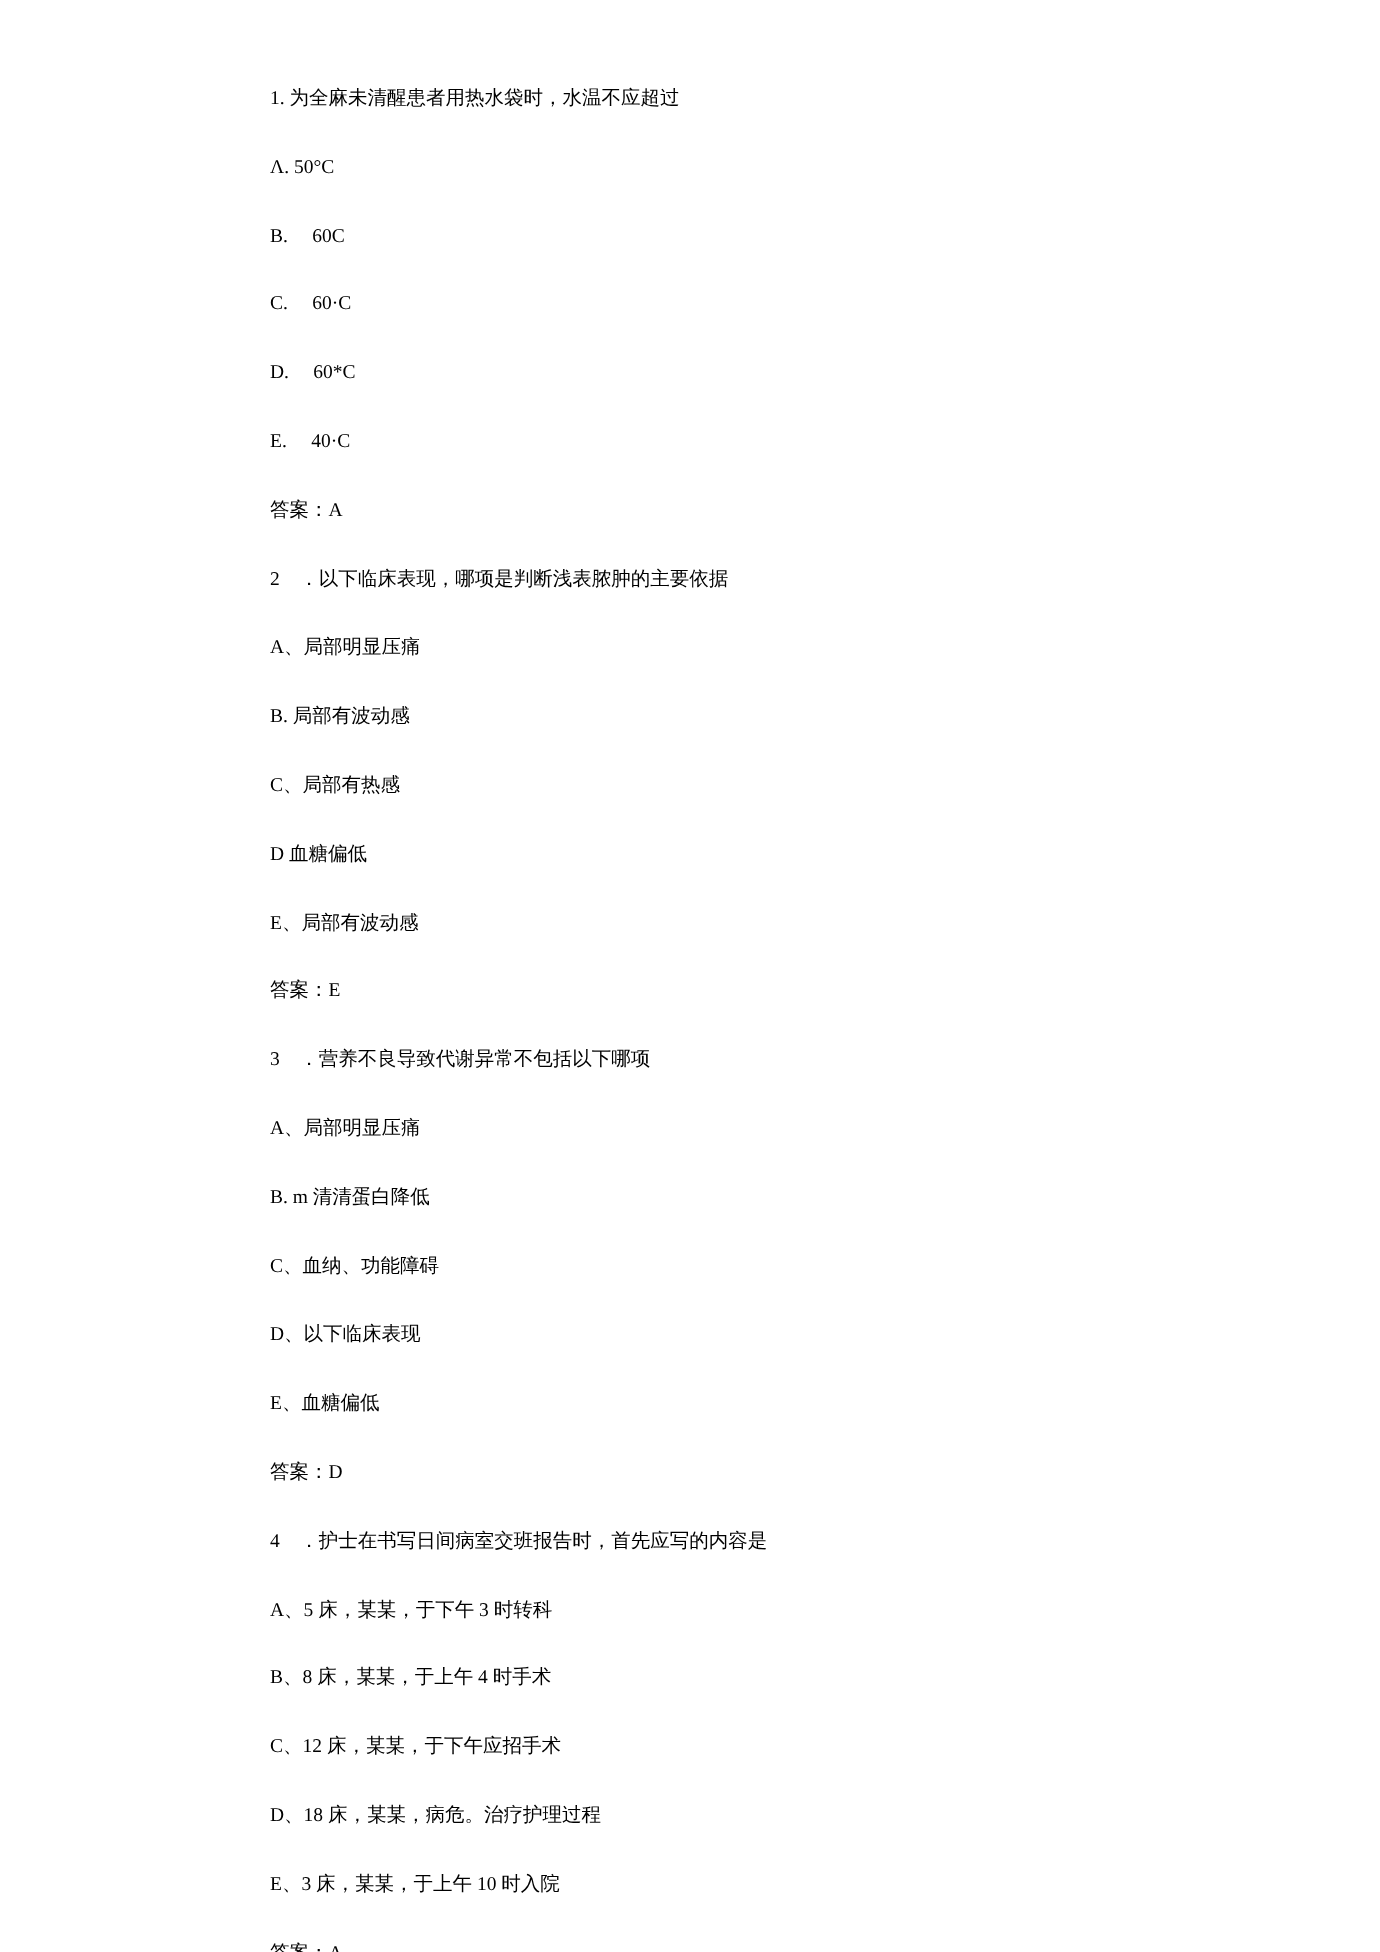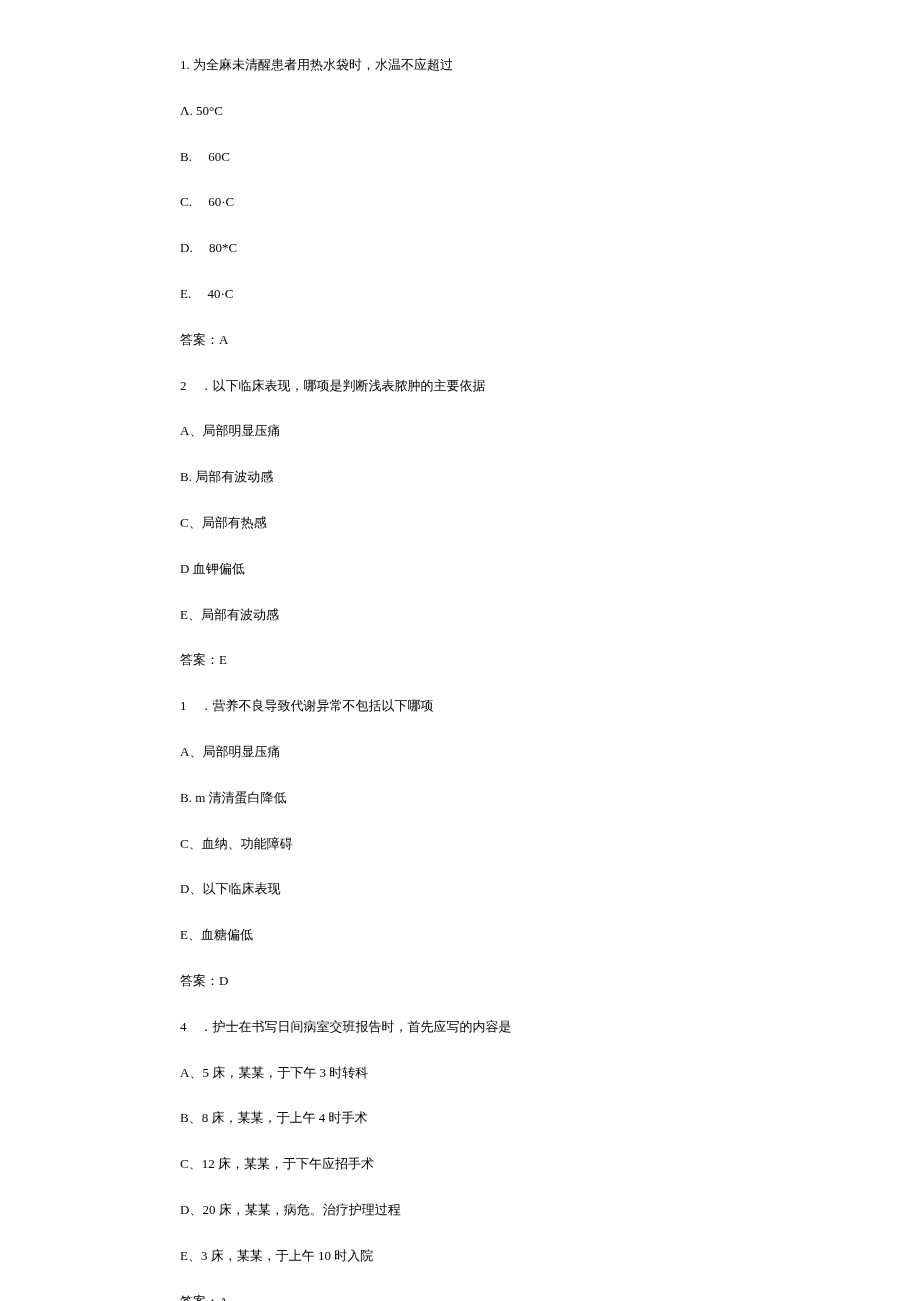--- a/index.html
+++ b/index.html
@@ -20,39 +20,39 @@
       margin-bottom: 25px;
     }
   </style>
 </head>
 <body>
 
 <div class="line">1. 为全麻未清醒患者用热水袋时，水温不应超过</div>
 <div class="option-indent">Λ. 50°C</div>
 <div class="option-indent">B.　 60C</div>
 <div class="option-indent">C.　 60·C</div>
-<div class="option-indent">D.　 80*C</div>
+<div class="option-indent">D.　 60*C</div>
 <div class="option-indent">E.　 40·C</div>
 <div class="line">答案：A</div>
 
 <div class="line">2　．以下临床表现，哪项是判断浅表脓肿的主要依据</div>
 <div class="option-indent">A、局部明显压痛</div>
 <div class="option-indent">B. 局部有波动感</div>
 <div class="option-indent">C、局部有热感</div>
-<div class="option-indent">D 血钾偏低</div>
+<div class="option-indent">D 血糖偏低</div>
 <div class="option-indent">E、局部有波动感</div>
 <div class="line">答案：E</div>
 
-<div class="line">1　．营养不良导致代谢异常不包括以下哪项</div>
+<div class="line">3　．营养不良导致代谢异常不包括以下哪项</div>
 <div class="option-indent">A、局部明显压痛</div>
 <div class="option-indent">B. m 清清蛋白降低</div>
 <div class="option-indent">C、血纳、功能障碍</div>
 <div class="option-indent">D、以下临床表现</div>
 <div class="option-indent">E、血糖偏低</div>
 <div class="line">答案：D</div>
 
 <div class="line">4　．护士在书写日间病室交班报告时，首先应写的内容是</div>
 <div class="option-indent">A、5 床，某某，于下午 3 时转科</div>
 <div class="option-indent">B、8 床，某某，于上午 4 时手术</div>
 <div class="option-indent">C、12 床，某某，于下午应招手术</div>
-<div class="option-indent">D、20 床，某某，病危。治疗护理过程</div>
+<div class="option-indent">D、18 床，某某，病危。治疗护理过程</div>
 <div class="option-indent">E、3 床，某某，于上午 10 时入院</div>
 <div class="line">答案：A</div>
 
 </body></html>

